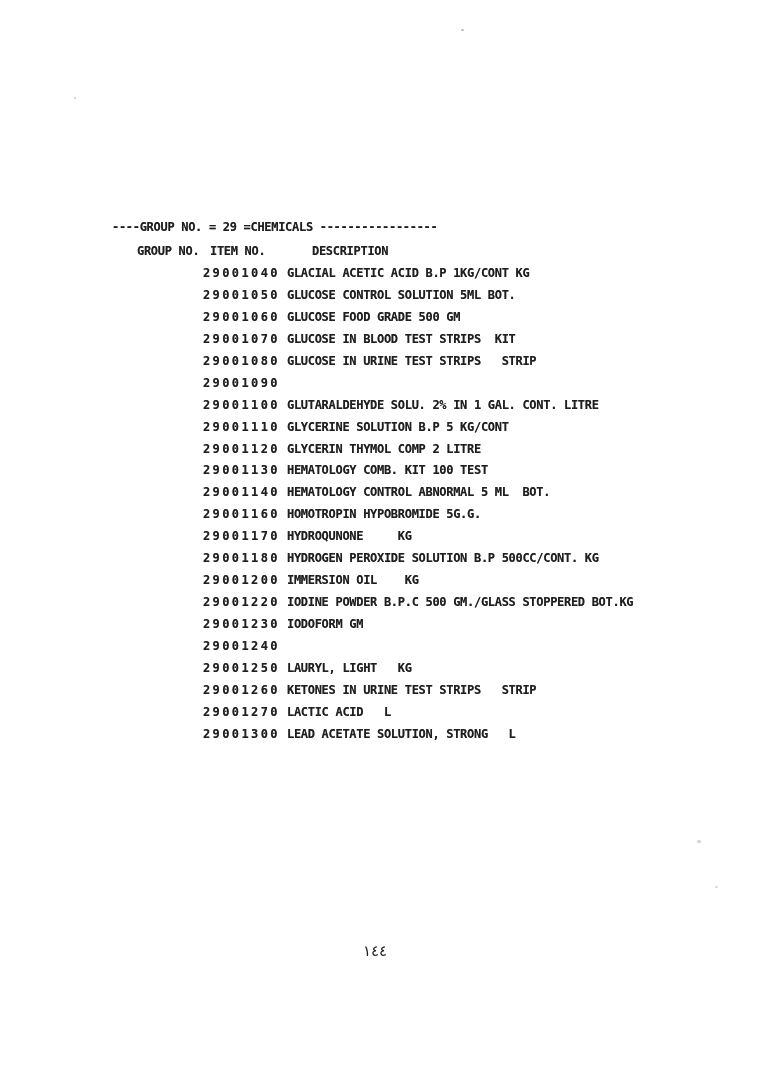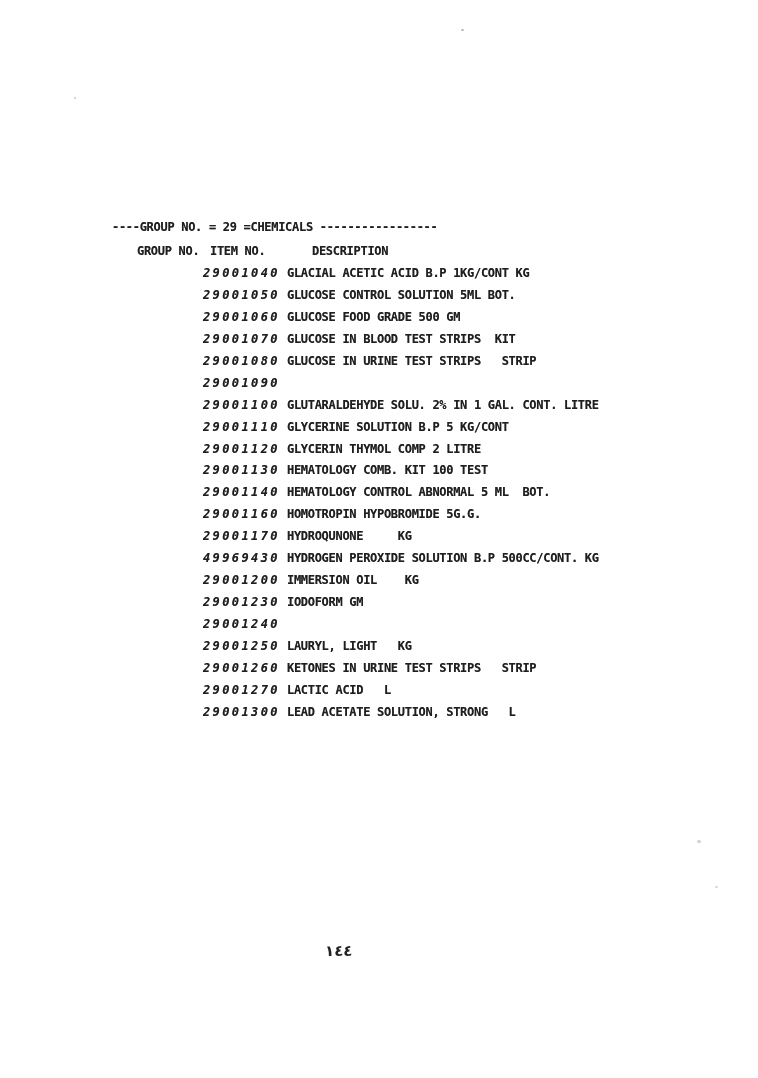--- a/index.html
+++ b/index.html
@@ -51,33 +51,32 @@
     display: flex;
     height: 21.95px;
     line-height: 21.95px;
     align-items: center;
   }
   .item-no-cell {
     margin-left: 203px;
     width: 84px;
     flex: 0 0 84px;
     letter-spacing: 2.4px;
-    font-style: italic;
   }
   .description-cell {
     flex: 1;
   }
   .page-number {
     position: absolute;
     left: 325px;
     top: 942px;
     width: 100px;
-    text-align: left;
+    text-align: center;
     font-family: "DejaVu Sans", "Liberation Sans", sans-serif;
-    font-weight: 700;
+    font-weight: 400;
     font-size: 15px;
     letter-spacing: 3px;
     color: #222;
   }
   .speck {
     position: absolute;
     border-radius: 50%;
   }
   .speck-1 { left: 74px;  top: 97px;  width: 2px; height: 2px; background: #c9c9c9; }
   .speck-2 { left: 461px; top: 29px;  width: 3px; height: 2px; background: #b8b8b8; }
@@ -161,30 +160,34 @@
       <span class="tw item-no-cell">29001160</span>
       <span class="tw description-cell">HOMOTROPIN HYPOBROMIDE 5G.G.</span>
     </div>
 
     <div class="item-row">
       <span class="tw item-no-cell">29001170</span>
       <span class="tw description-cell">HYDROQUNONE     KG</span>
     </div>
 
     <div class="item-row">
-      <span class="tw item-no-cell">49969430</span>
+      <span class="tw item-no-cell">29001180</span>
       <span class="tw description-cell">HYDROGEN PEROXIDE SOLUTION B.P 500CC/CONT. KG</span>
     </div>
 
 
     <div class="item-row">
       <span class="tw item-no-cell">29001200</span>
       <span class="tw description-cell">IMMERSION OIL    KG</span>
     </div>
 
+    <div class="item-row">
+      <span class="tw item-no-cell">29001220</span>
+      <span class="tw description-cell">IODINE POWDER B.P.C 500 GM./GLASS STOPPERED BOT.KG</span>
+    </div>
 
     <div class="item-row">
       <span class="tw item-no-cell">29001230</span>
       <span class="tw description-cell">IODOFORM GM</span>
     </div>
 
     <div class="item-row">
       <span class="tw item-no-cell">29001240</span>
     </div>
 

